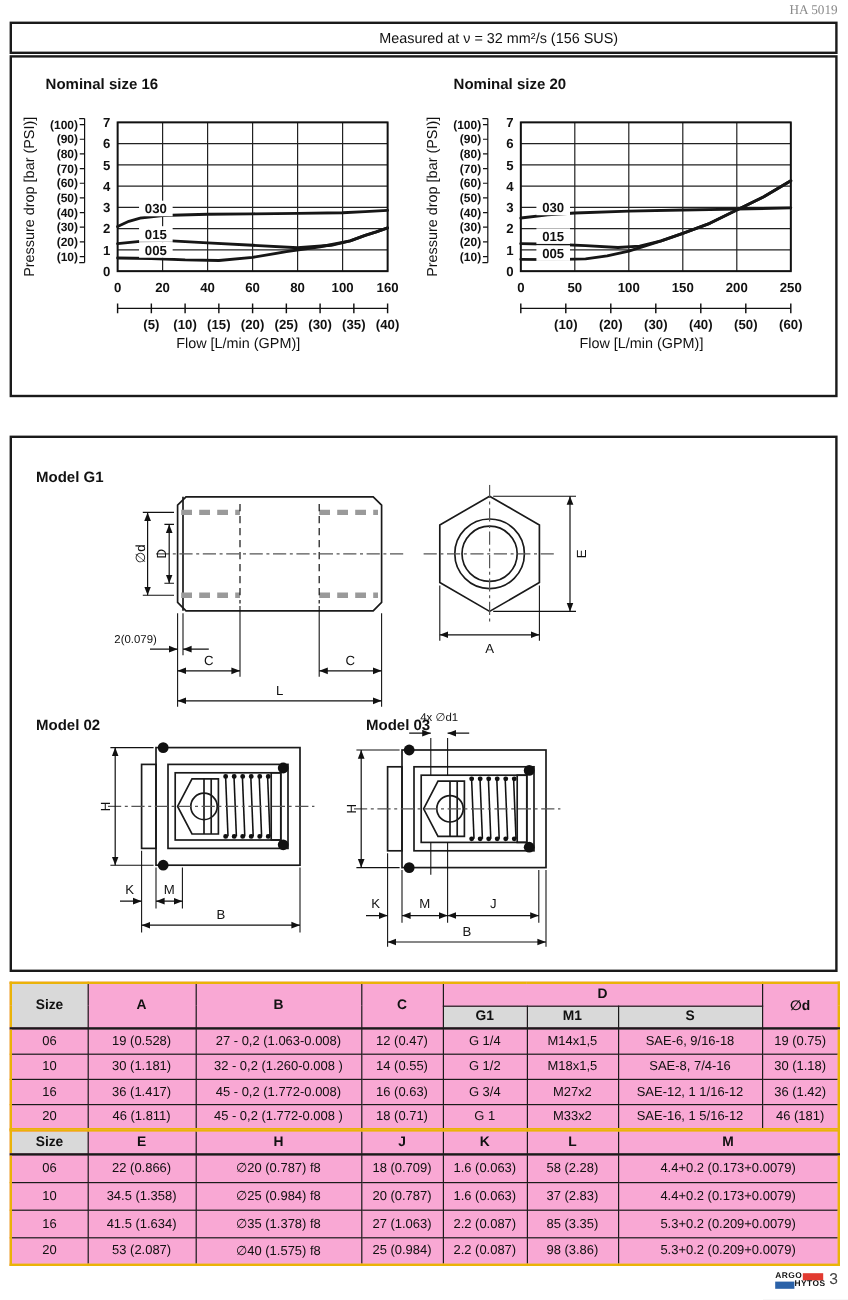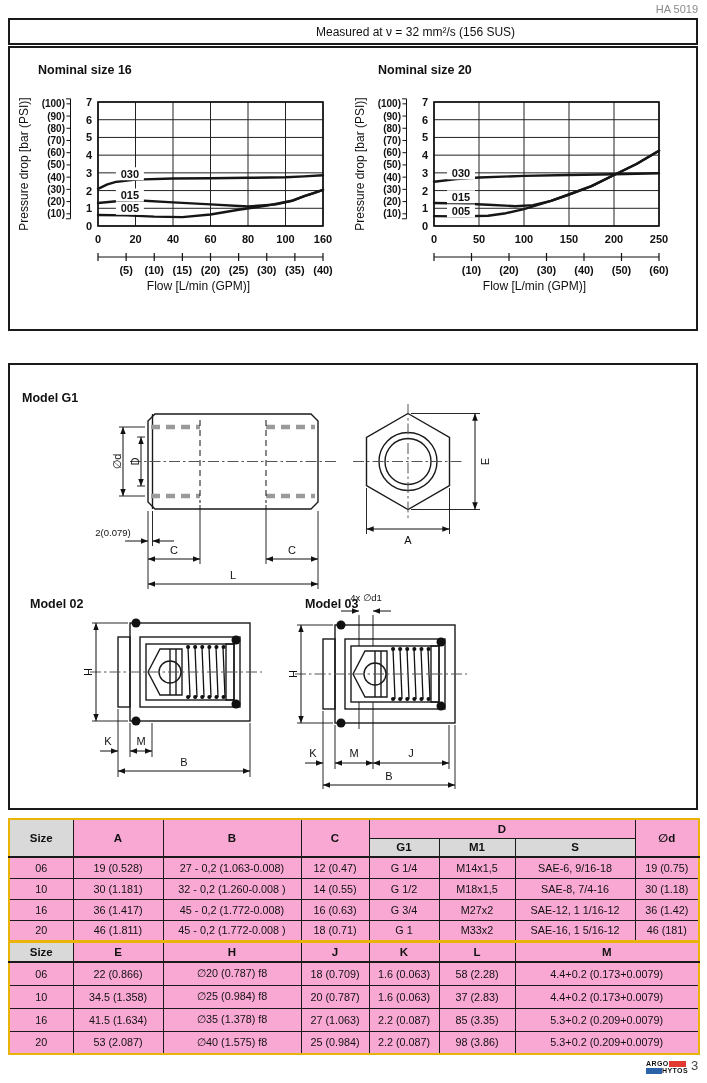--- a/index.html
+++ b/index.html
@@ -2,21 +2,21 @@
 <html><head>
 <meta charset="utf-8">
 <style>
   html,body{margin:0;padding:0;background:#f2f2f2;}
   .page{position:relative;width:707px;height:1083px;background:#fff;font-family:"Liberation Sans","DejaVu Sans",sans-serif;color:#111;overflow:hidden;}
   .abs{position:absolute;}
   .box{position:absolute;left:8px;width:690px;border:2px solid #1a1a1a;box-sizing:border-box;background:#fff;}
   .hdrbox{display:flex;align-items:center;}
   .sec-title{font-size:17px;font-weight:bold;position:absolute;left:16px;top:50%;transform:translateY(-50%);white-space:nowrap;}
   .sec-note{font-size:12px;position:absolute;top:50%;transform:translateY(-50%);white-space:nowrap;}
-  #doc-code{position:absolute;top:3px;right:9px;font-size:11px;color:#8a8a8a;}
+  #doc-code{position:absolute;top:3px;right:9px;font-size:11px;color:#8a8a8a;font-family:Liberation Serif, serif;}
   .chart-title{position:absolute;font-size:12.5px;font-weight:bold;}
   .model-title{position:absolute;font-size:12.5px;font-weight:bold;}
   
   .ax{font:bold 11px "Liberation Sans","DejaVu Sans",sans-serif;fill:#111;}
   .psi{font:bold 10px "Liberation Sans","DejaVu Sans",sans-serif;fill:#111;}
   .axl{font:12px "Liberation Sans","DejaVu Sans",sans-serif;fill:#111;}
   .clb{font:bold 11px "Liberation Sans","DejaVu Sans",sans-serif;fill:#111;}
   .dim{font:11px "Liberation Sans","DejaVu Sans",sans-serif;fill:#111;}
   .dims{font:9.5px "Liberation Sans","DejaVu Sans",sans-serif;fill:#111;}
   .oln{fill:none;stroke:#1a1a1a;stroke-width:1.4;}
@@ -219,21 +219,21 @@
       <rect x="95" y="74.35714285714286" width="28" height="13" fill="#fff"></rect>
       <text x="109" y="84.85714285714286" text-anchor="middle" class="clb">030</text>
       <rect x="95" y="98.27142857142857" width="28" height="13" fill="#fff"></rect>
       <text x="109" y="108.77142857142857" text-anchor="middle" class="clb">015</text>
       <rect x="95" y="112.44285714285715" width="28" height="13" fill="#fff"></rect>
       <text x="109" y="122.94285714285715" text-anchor="middle" class="clb">005</text>
     </svg>
 
 
   <div class="box" style="top:363px;height:447px;"></div>
-  <div class="model-title" style="left:22px;top:391px;">Model G1</div>
+  <div class="model-title" style="left:30px;top:391px;">Model G1</div>
 
   <svg class="abs" style="left:25px;top:404px;" width="470" height="200" viewBox="0 0 470 200">
     <defs>
       <marker id="arG" viewBox="0 0 10 10" refX="9" refY="5" markerWidth="8" markerHeight="8" orient="auto-start-reverse">
           <path d="M0,1.5 L9,5 L0,8.5 Z" fill="#111"></path>
         </marker>
     </defs>
 
     <polygon class="oln" points="130,10 286,10 293,17 293,98 286,105 130,105 123,98 123,17" fill="#fff"></polygon>
     <line class="oln" x1="127.5" y1="10" x2="127.5" y2="105"></line>

